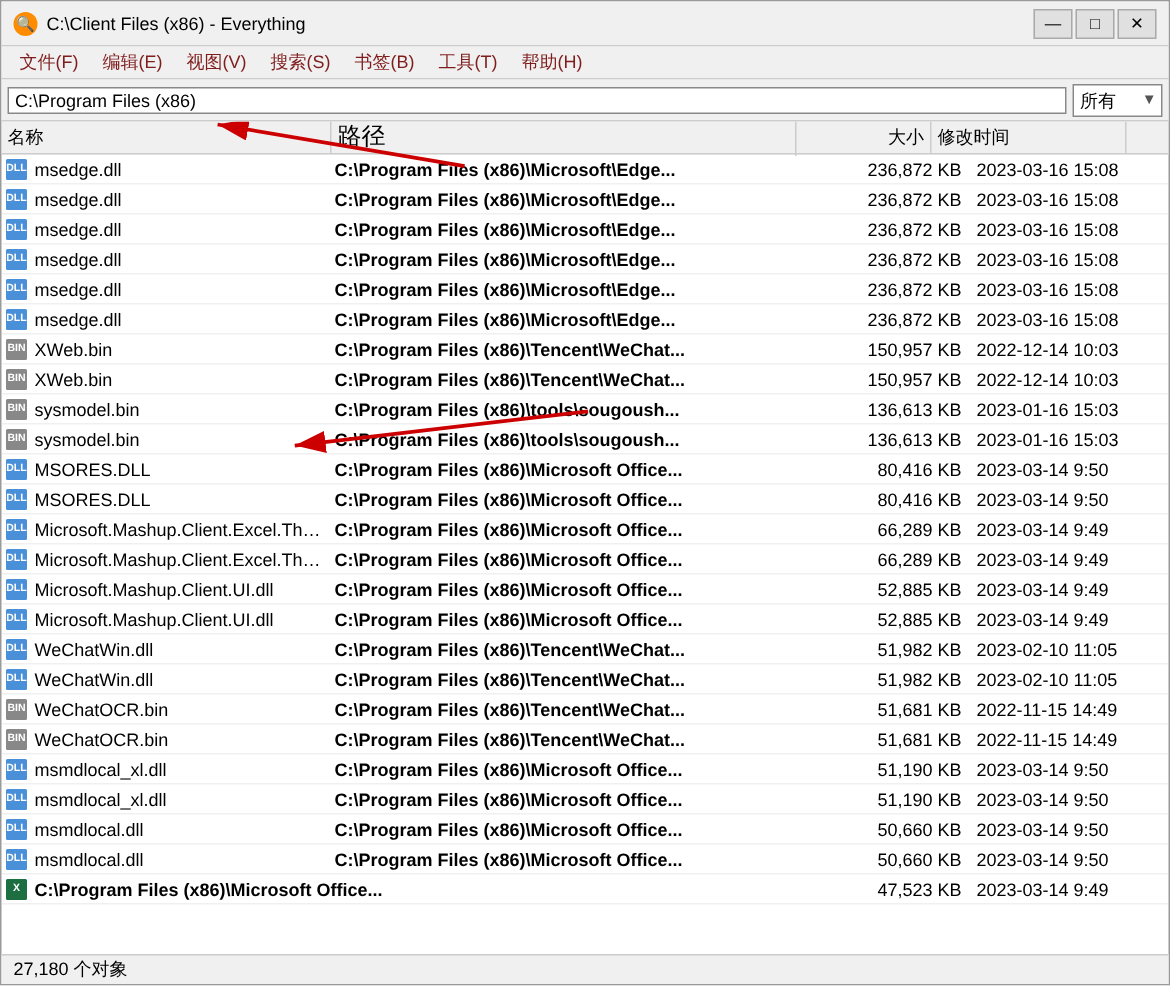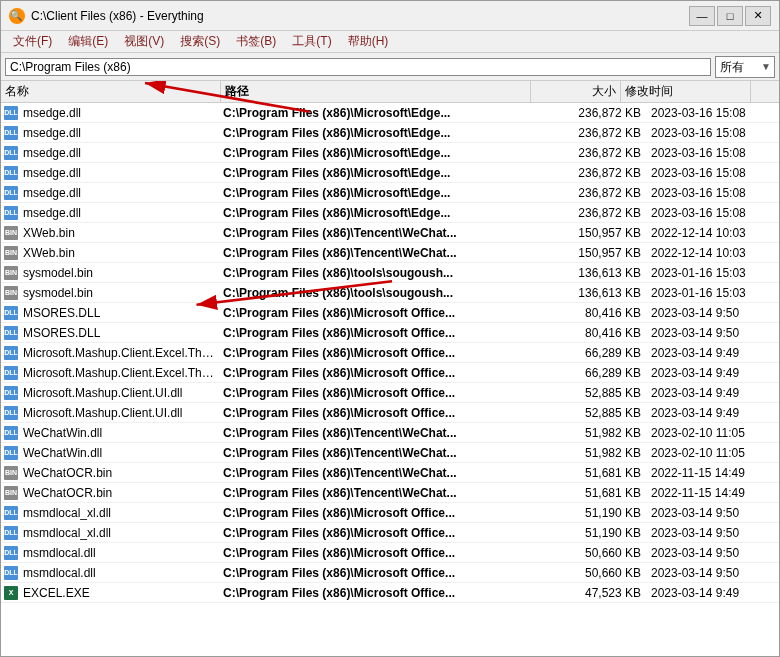--- a/index.html
+++ b/index.html
@@ -125,21 +125,21 @@
     }
     .table-header {
       display: flex;
       background: #f0f0f0;
       border-bottom: 1px solid #ccc;
       height: 22px;
       align-items: center;
       padding-right: 28px;
     }
     .col-name { width: 220px; min-width: 220px; padding-left: 18px; font-size: 12px; font-weight: normal; }
-    .col-path { flex: 1; font-size: 12px; font-weight: bold; }
+    .col-path { flex: 1; font-size: 16px; font-weight: normal; }
     .col-size { width: 90px; min-width: 90px; text-align: right; padding-right: 8px; font-size: 12px; font-weight: normal; }
     .col-date { width: 130px; min-width: 130px; font-size: 12px; font-weight: normal; }
     .th-cell {
       padding: 2px 4px;
       border-right: 1px solid #ccc;
       cursor: pointer;
       white-space: nowrap;
       overflow: hidden;
     }
     .table-body {
@@ -492,21 +492,20 @@
           </div>
           <div class="row-cell row-name">msmdlocal.dll</div>
           <div class="row-cell row-path">C:\Program Files (x86)\Microsoft Office...</div>
           <div class="row-cell row-size">50,660 KB</div>
           <div class="row-cell row-date">2023-03-14 9:50</div>
         </div>
         <div class="table-row">
           <div class="row-icon">
             <span class="icon-excel">X</span>
           </div>
-          <div class="row-cell row-name">EXCEL.EXE</div>
           <div class="row-cell row-path">C:\Program Files (x86)\Microsoft Office...</div>
           <div class="row-cell row-size">47,523 KB</div>
           <div class="row-cell row-date">2023-03-14 9:49</div>
         </div>
       </div>
 
     <svg class="arrow-overlay" viewBox="0 0 756 560" preserveAspectRatio="none">
 
       <defs>
         <marker id="arrowhead1" markerWidth="8" markerHeight="6" refX="8" refY="3" orient="auto">
@@ -516,13 +515,16 @@
           <polygon points="0 0, 8 3, 0 6" fill="#cc0000"></polygon>
         </marker>
       </defs>
 
       <line x1="300" y1="30" x2="140" y2="2" stroke="#cc0000" stroke-width="2.5" marker-end="url(#arrowhead1)"></line>
 
       <line x1="380" y1="195" x2="190" y2="218" stroke="#cc0000" stroke-width="2.5" marker-end="url(#arrowhead2)"></line>
     </svg>
   </div>
 
+  <div class="status-bar">
+    <span>27,180 个对象</span>
+  </div>
 </div>
 
 </body></html>

